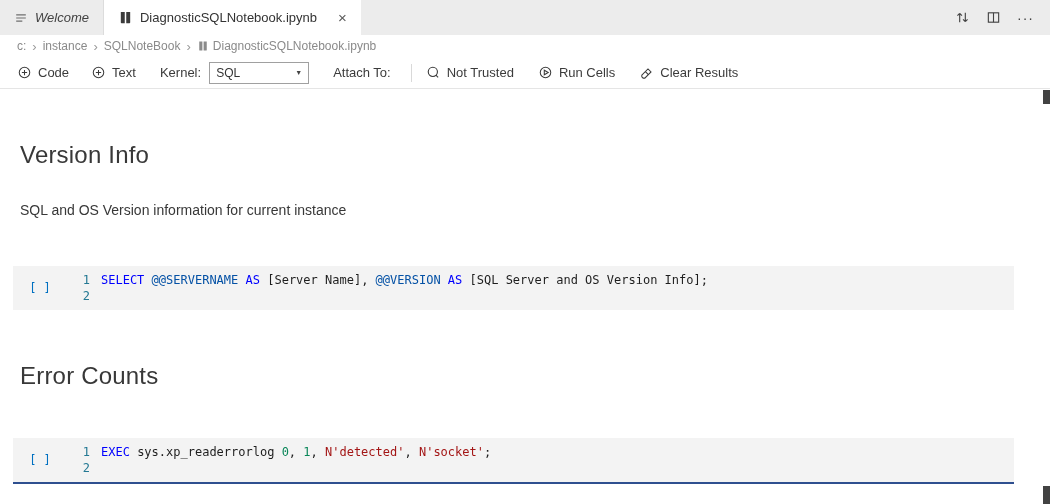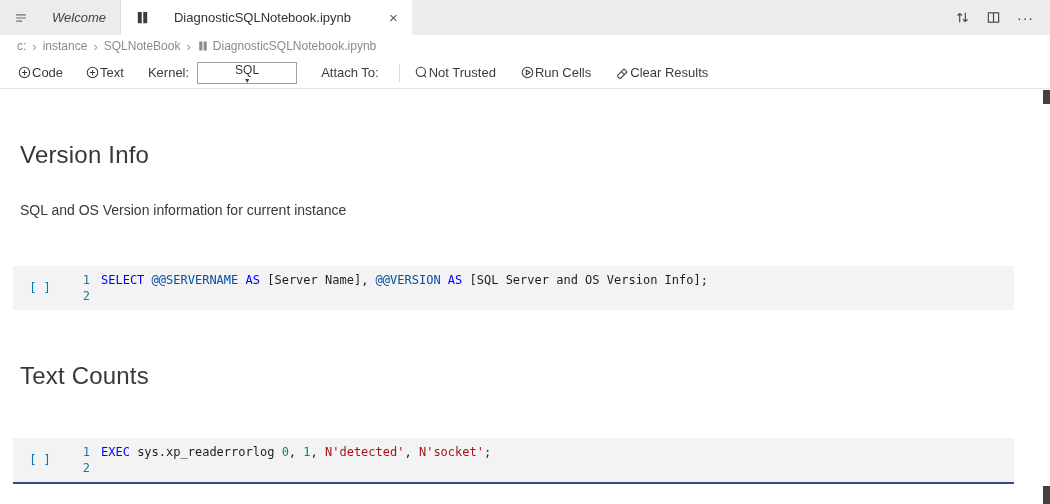--- a/index.html
+++ b/index.html
@@ -2,48 +2,48 @@
 <html><head>
 <meta charset="utf-8">
 <style>
   * { margin:0; padding:0; box-sizing:border-box; }
   html,body { width:1050px; height:504px; overflow:hidden; background:#fff;
               font-family:"Liberation Sans", sans-serif; }
   .window { position:relative; width:1050px; height:504px; background:#fff; }
 
   
   .tabbar { height:35px; background:#ececec; display:flex; align-items:stretch; }
-  .tab { display:flex; align-items:center; gap:24px; padding:0 14px; font-size:13px;
+  .tab { display:flex; align-items:center; gap:7px; padding:0 14px; font-size:13px;
          color:#424242; cursor:pointer; white-space:nowrap; }
   .tab.welcome { background:#ececec; border-right:1px solid #dcdcdc; }
   .tab.welcome .tab-label { font-style:italic; }
   .tab.active { background:#ffffff; color:#333; }
   .tab .close { margin-left:14px; font-size:15px; line-height:1; color:#5a5a5a; font-style:normal; }
   .tabbar-spacer { flex:1; }
   .tabbar-actions { display:flex; align-items:center; gap:16px; padding-right:16px; color:#424242; }
   .icon-btn { display:flex; align-items:center; cursor:pointer; }
   .more-glyph { font-size:14px; letter-spacing:1px; color:#424242; }
 
   
   .breadcrumb { height:22px; display:flex; align-items:center; padding-left:17px;
                 font-size:12px; color:#8a8a8a; gap:6px; background:#fff; }
   .crumb { cursor:pointer; display:flex; align-items:center; gap:4px; }
   .crumb-sep { font-size:13px; color:#9b9b9b; line-height:1; }
 
   
   .nb-toolbar { height:32px; display:flex; align-items:center; padding-left:17px;
                 background:#fff; border-bottom:1px solid #e5e5e5; font-size:13px; color:#3b3b3b; }
-  .tb-btn { display:flex; align-items:center; cursor:pointer; white-space:nowrap; }
+  .tb-btn { display:flex; align-items:center; gap:6px; cursor:pointer; white-space:nowrap; }
   .gap-sm { margin-left:22px; }
   .gap-md { margin-left:24px; }
   .tb-label { white-space:nowrap; }
   .dropdown { display:flex; align-items:center; justify-content:space-between;
               border:1px solid #a0a0a0; background:#fff; height:22px; padding:0 6px;
               font-size:12px; color:#333; margin-left:8px; cursor:pointer; }
-  .dropdown.kernel { width:100px;flex-direction:column; }
+  .dropdown.kernel { width:100px; }
   .dropdown.attach { width:147px; }
   .caret { font-size:7px; color:#444; }
   .tb-sep { width:1px; height:18px; background:#d9d9d9; margin:0 14px 0 20px; }
 
   
   .content { padding:0 20px; }
   .section-heading { font-size:24px; font-weight:300; color:#383838; margin-top:52px;
                      letter-spacing:.2px; }
   .section-desc { font-size:14px; color:#383838; margin-top:33px; line-height:16px; }
 
@@ -216,21 +216,21 @@
           <span class="ln">1</span>
           <span class="code"><span class="tk-kw">SELECT</span><span class="tk-plain"> </span><span class="tk-var">@@SERVERNAME</span><span class="tk-plain"> </span><span class="tk-kw">AS</span><span class="tk-plain"> [Server Name], </span><span class="tk-var">@@VERSION</span><span class="tk-plain"> </span><span class="tk-kw">AS</span><span class="tk-plain"> [SQL Server and OS Version Info];</span></span>
         </div>
         <div class="code-line">
           <span class="ln">2</span>
           <span class="code"></span>
         </div>
       </div>
     </div>
 
-    <h2 class="section-heading">Text Counts</h2>
+    <h2 class="section-heading">Error Counts</h2>
     <div class="code-cell active">
       <div class="run-indicator">[ ]</div>
       <div class="code-lines">
         <div class="code-line">
           <span class="ln">1</span>
           <span class="code"><span class="tk-kw">EXEC</span><span class="tk-plain"> sys.xp_readerrorlog </span><span class="tk-num">0</span><span class="tk-plain">, </span><span class="tk-num">1</span><span class="tk-plain">, </span><span class="tk-str">N'detected'</span><span class="tk-plain">, </span><span class="tk-str">N'socket'</span><span class="tk-plain">;</span></span>
         </div>
         <div class="code-line">
           <span class="ln">2</span>
           <span class="code"></span>

